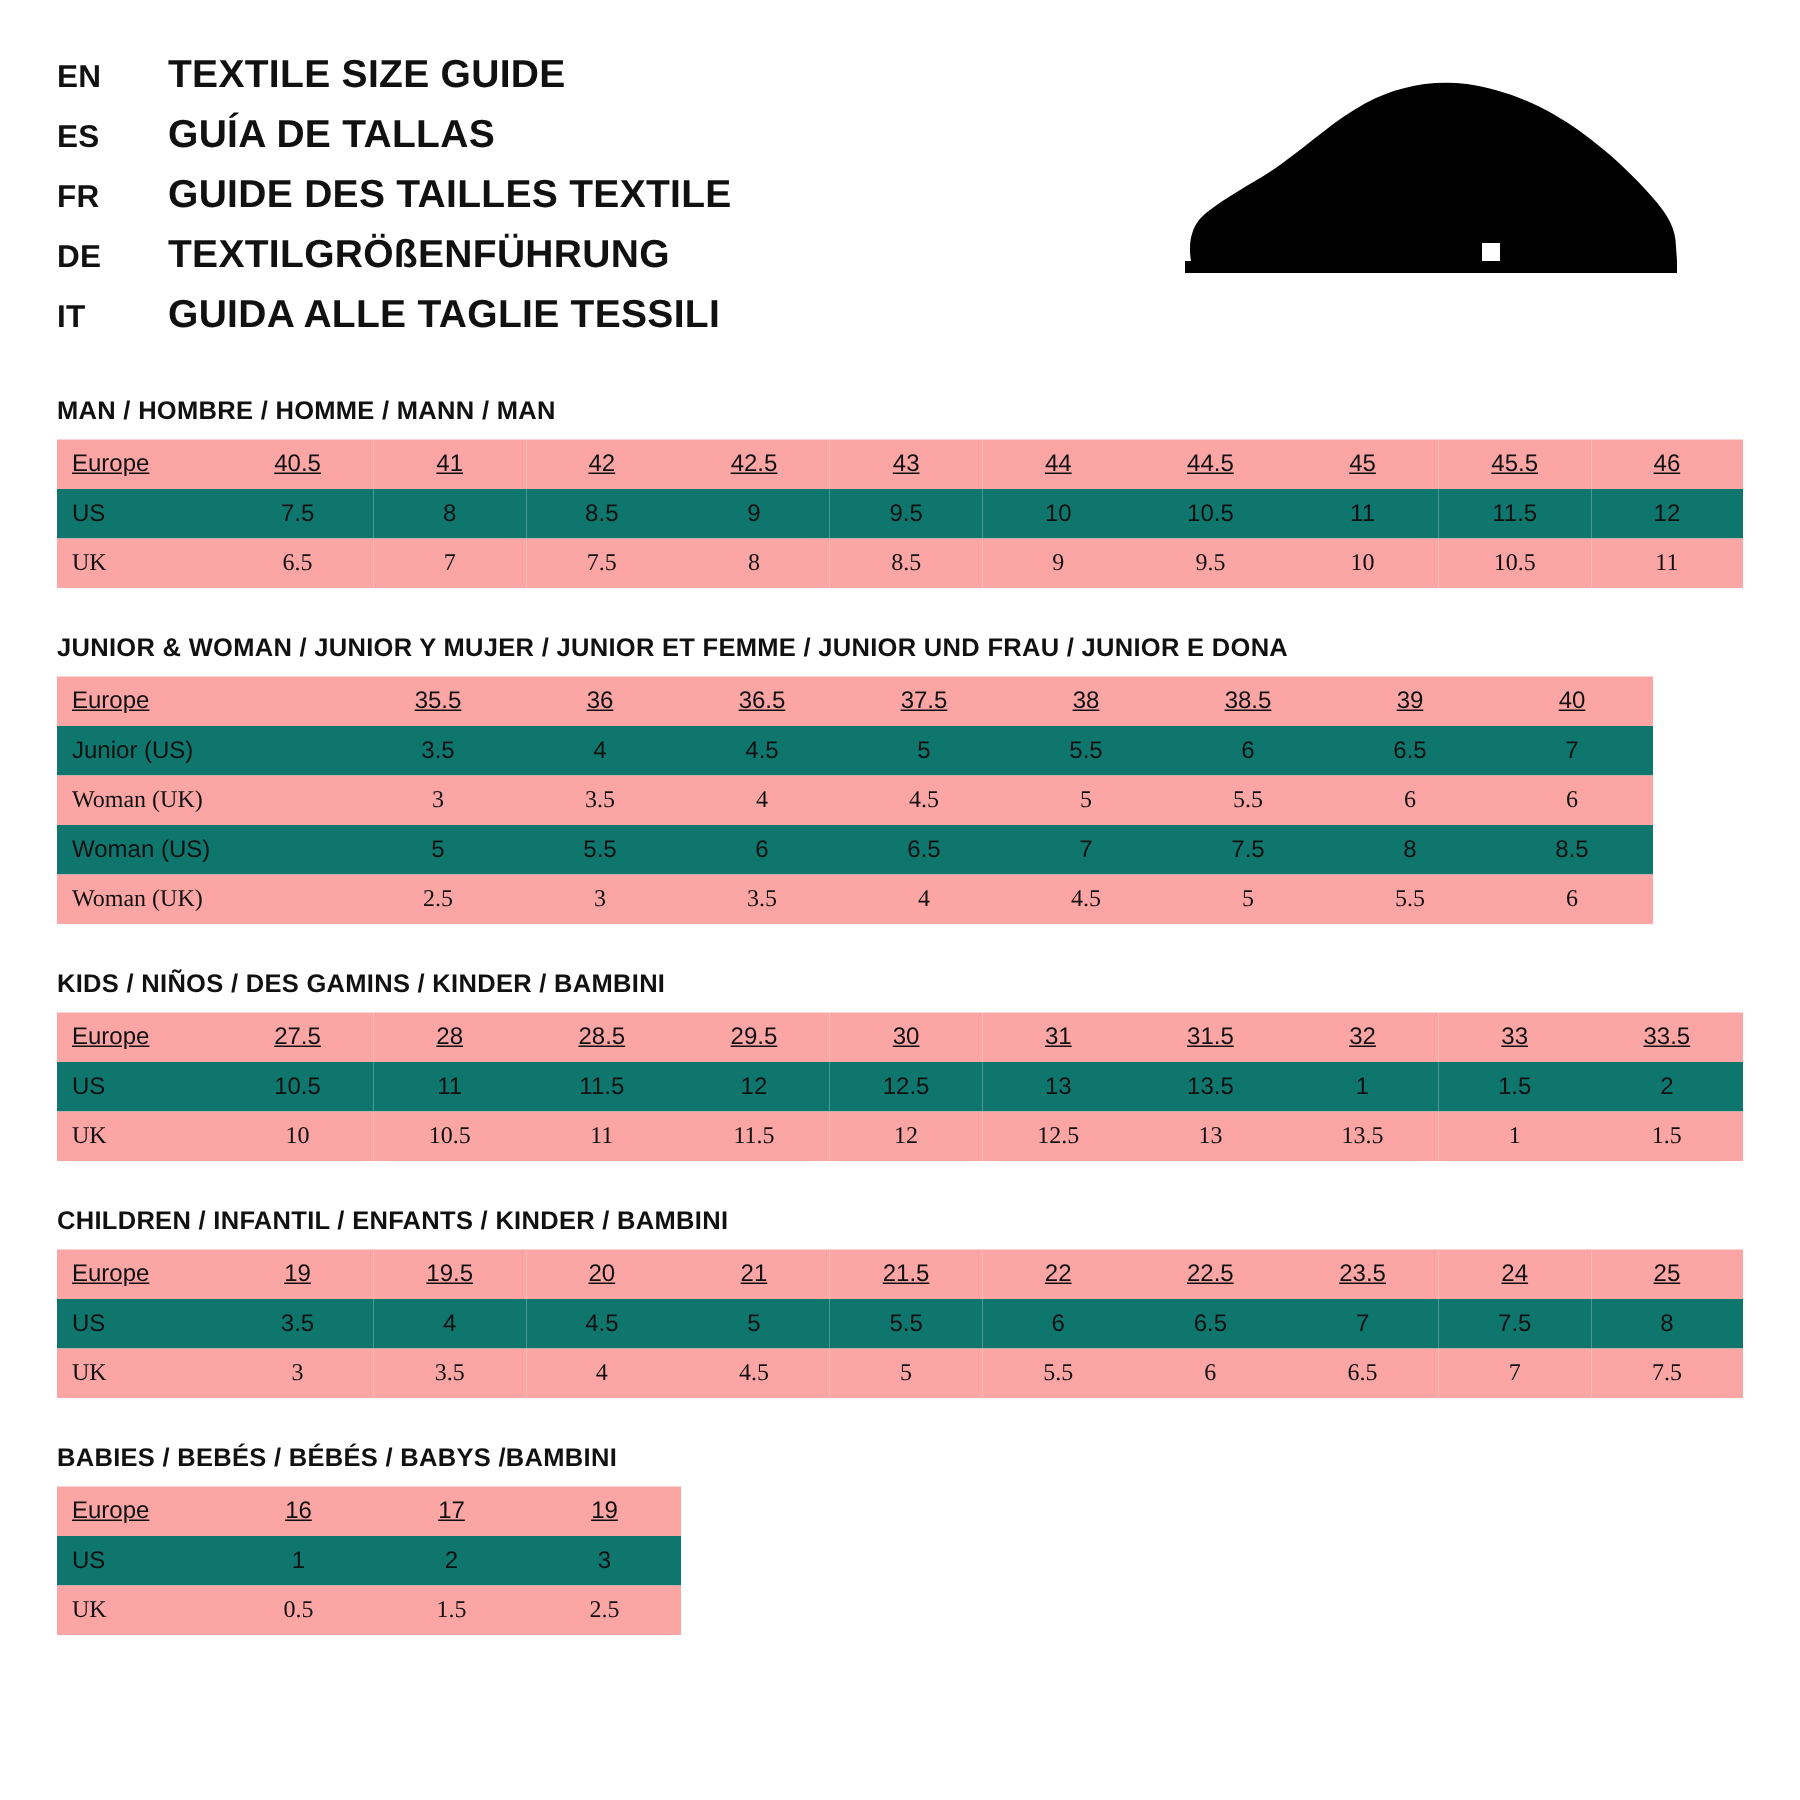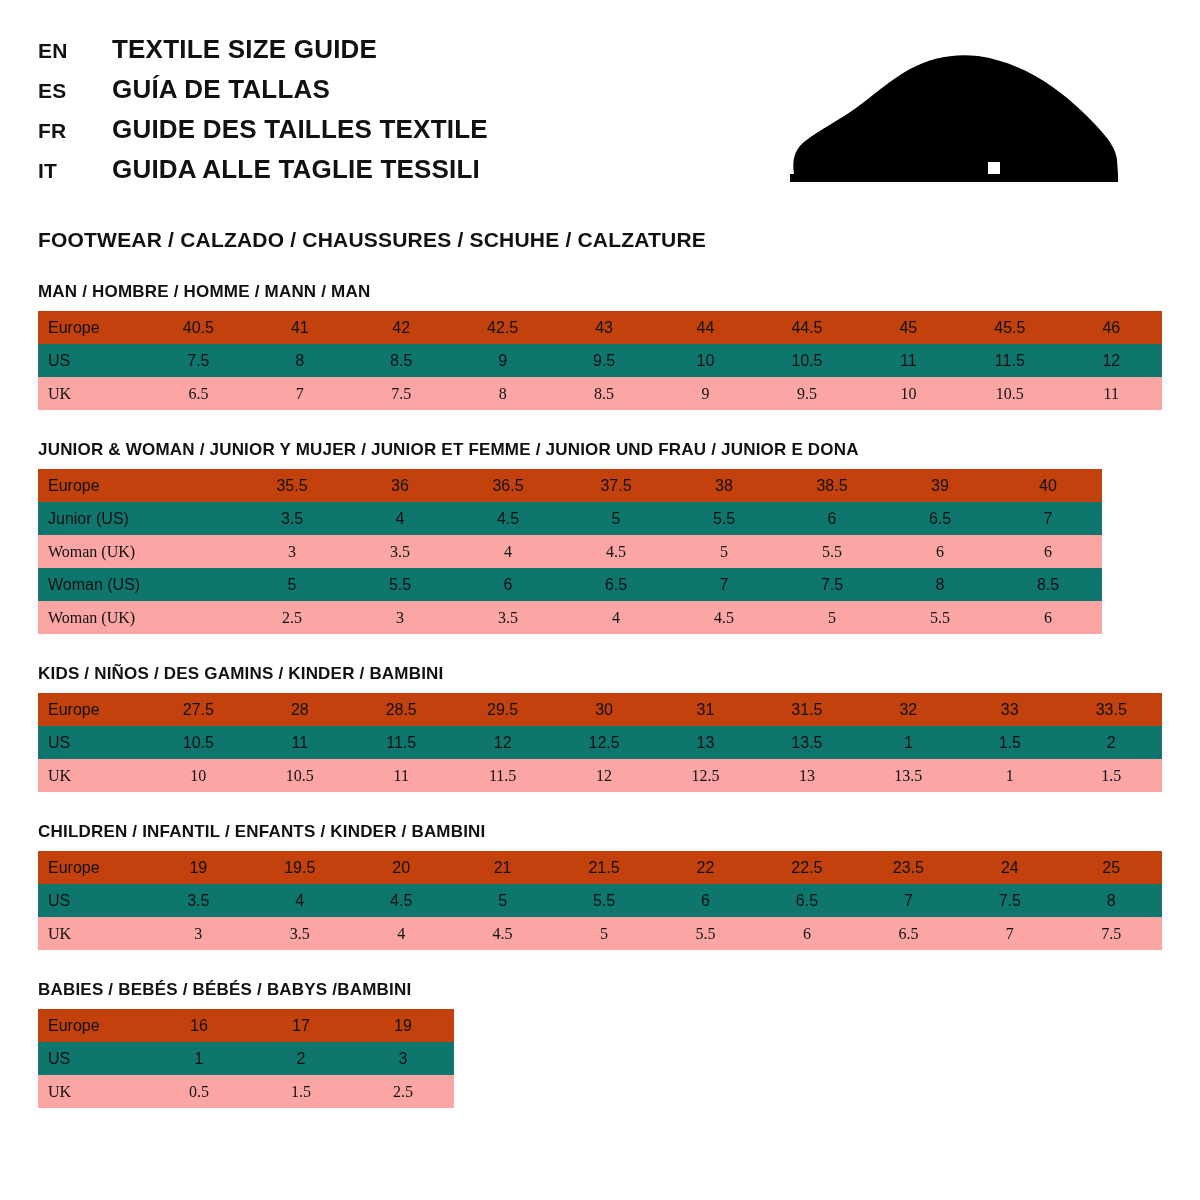--- a/index.html
+++ b/index.html
@@ -87,21 +87,22 @@
     text-align: center;
     vertical-align: middle;
     border: none;
     padding: 0;
   }
   table.size-table td.rowlabel {
     text-align: left;
     padding-left: 10px;
   }
   tr.r-head td {
-    background: #c2410c;
+    background: #fca5a5;
+    text-decoration: underline;
   }
   tr.r-odd td {
     background: #0f766e;
   }
   tr.r-even td {
     background: #fca5a5;
     font-family: Liberation Serif, serif;
   }
 
   
@@ -122,36 +123,39 @@
       </div>
       <div class="lang-row">
         <span class="lang-code">ES</span>
         <span class="lang-text">GUÍA DE TALLAS</span>
       </div>
       <div class="lang-row">
         <span class="lang-code">FR</span>
         <span class="lang-text">GUIDE DES TAILLES TEXTILE</span>
       </div>
       <div class="lang-row">
+        <span class="lang-code">DE</span>
+        <span class="lang-text">TEXTILGRÖßENFÜHRUNG</span>
+      </div>
+      <div class="lang-row">
         <span class="lang-code">IT</span>
         <span class="lang-text">GUIDA ALLE TAGLIE TESSILI</span>
       </div>
     </div>
 
     <div class="shoe-wrap">
       <svg width="340" height="130" viewBox="0 0 340 130" xmlns="http://www.w3.org/2000/svg" aria-hidden="true">
         <path fill="#000000" d="M12 122 C10 110 12 98 22 90 C38 77 58 68 74 56 C92 43 108 28 128 17
           C148 6 172 1 196 4 C224 8 250 20 272 36 C290 49 306 64 320 80
           C328 89 334 98 335 108 L336 122 L218 122 L218 110 L206 110 L206 122 Z"></path>
         <path fill="#000000" d="M8 122 L336 122 L336 131 L8 131 Z"></path>
       </svg>
     </div>
   </div>
 
-  <div class="category-title">FOOTWEAR / CALZADO / CHAUSSURES / SCHUHE / CALZATURE</div>
 
   <div class="section">
     <div class="section-title">MAN / HOMBRE / HOMME / MANN / MAN</div>
     <table class="size-table">
       <colgroup>
         <col class="w-label">
           <col class="w-col">
           <col class="w-col">
           <col class="w-col">
           <col class="w-col">

